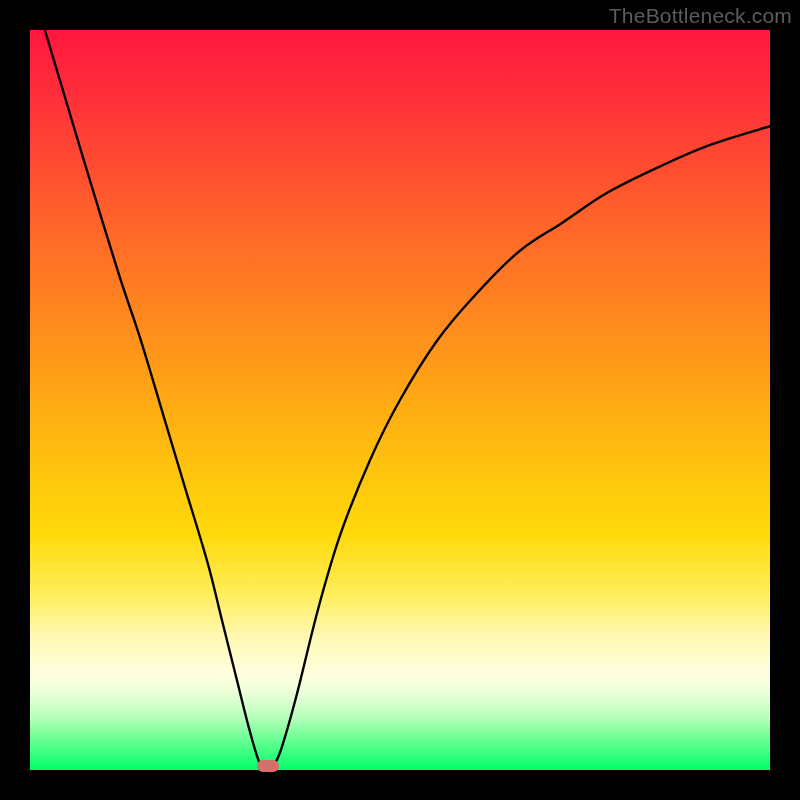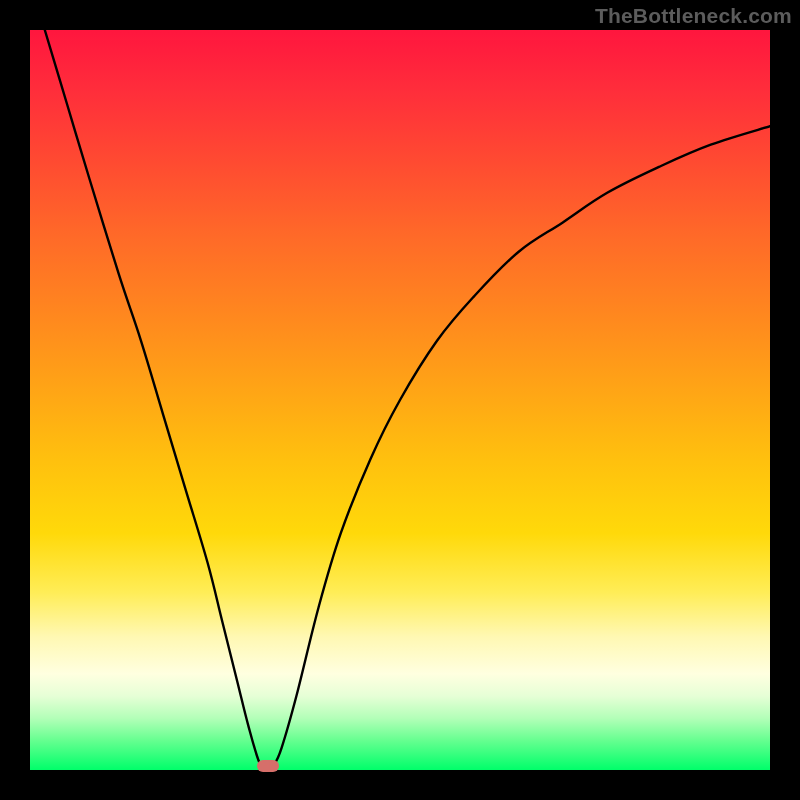--- a/index.html
+++ b/index.html
@@ -39,21 +39,21 @@
       #b3ffb8 93%,
       #66ff90 96%,
       #00ff6a 100%
     );
   }
   .watermark {
     position: absolute;
     top: 4px;
     right: 8px;
     font-size: 21px;
-    font-weight: 700;
+    font-weight: 400;
     color: #5c5c5c;
     letter-spacing: 0.2px;
   }
   .marker {
     position: absolute;
     width: 22px;
     height: 12px;
     border-radius: 6px;
     background: #d66f6a;
     transform: translate(-50%, -50%);

